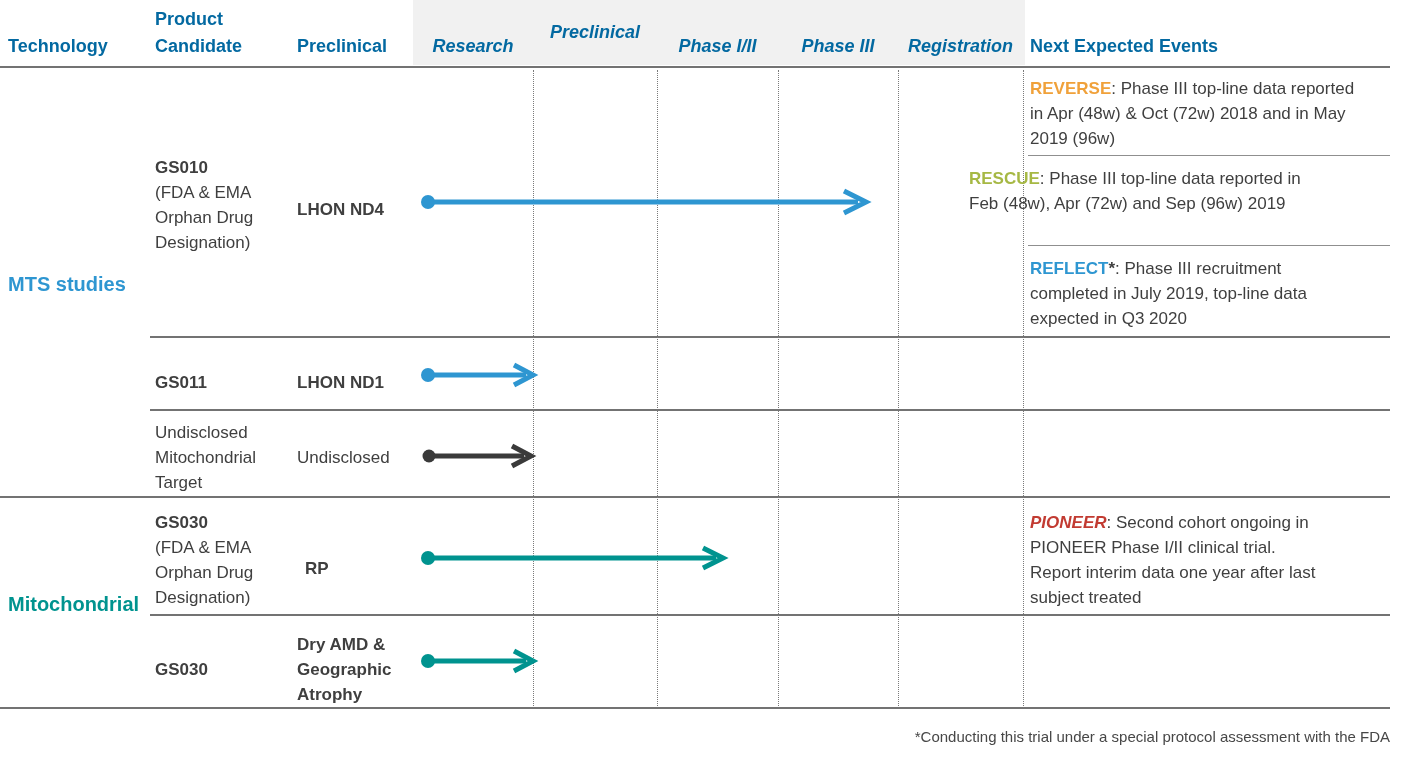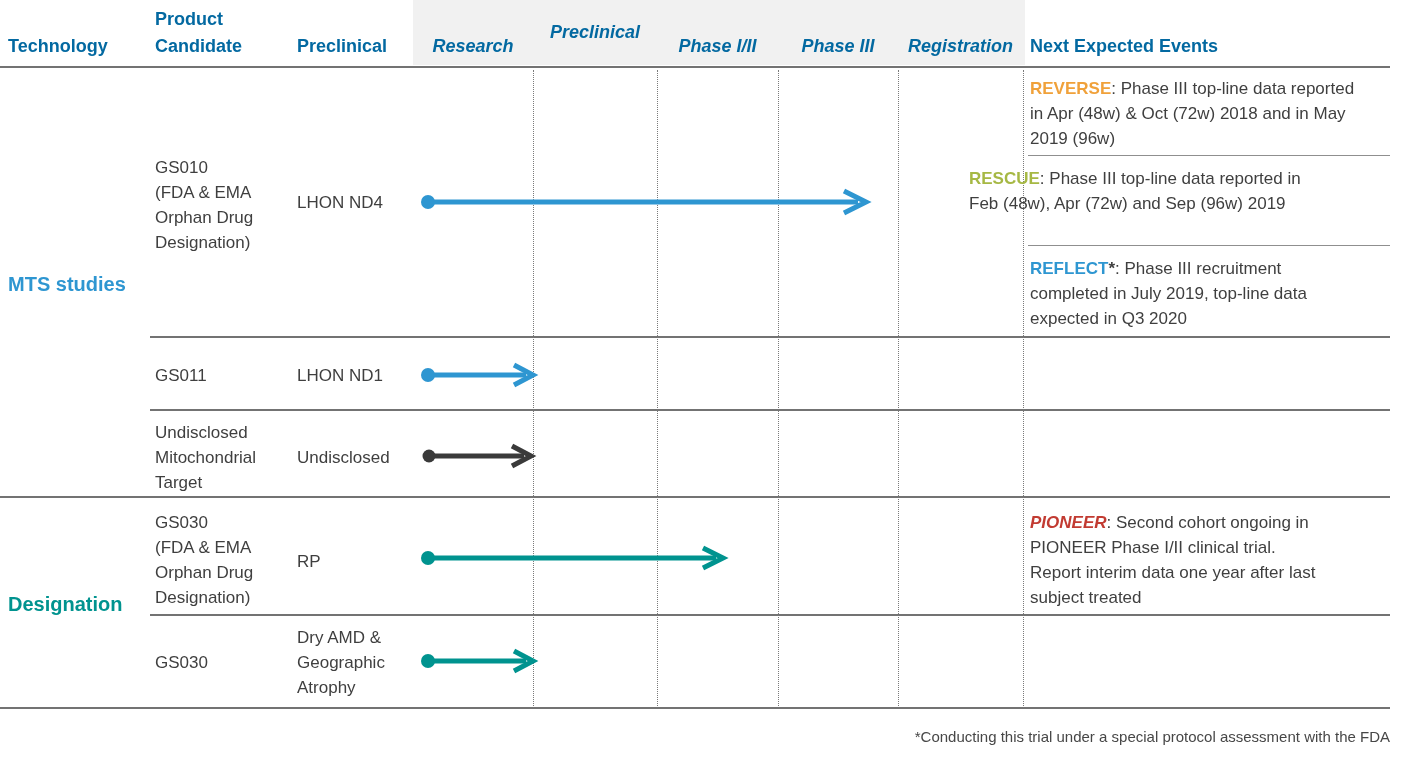--- a/index.html
+++ b/index.html
@@ -5,21 +5,21 @@
   html,body{margin:0;padding:0;background:#fff;}
   .page{position:relative;width:1420px;height:758px;background:#ffffff;
         font-family:"Liberation Sans",sans-serif;color:#3f3f3f;overflow:hidden;}
   .phase-band{position:absolute;left:413px;top:0;width:612px;height:65px;background:#f1f1f1;}
   .col-head{position:absolute;font-size:18px;font-weight:bold;color:#0369a1;line-height:27px;}
   .phase-head{font-style:italic;text-align:center;}
   .hline{position:absolute;background:#737373;height:2px;}
   .hline.thin{height:1px;background:#8f8f8f;}
   .vdotted{position:absolute;top:70px;height:638px;width:0;border-left:1px dotted #7a7a7a;}
   .cell{position:absolute;font-size:17px;line-height:25px;}
-  .bold{font-weight:normal;}
+  .bold{font-weight:bold;margin-top:7px;}
   .section-label{position:absolute;font-size:20px;font-weight:bold;line-height:26px;}
   .event{position:absolute;width:334px;font-size:17px;line-height:25px;}
   .event .tag{font-weight:bold;}
   .arrow{position:absolute;}
   .footnote{position:absolute;font-size:15px;color:#474747;line-height:20px;}
 </style>
 </head>
 <body>
 
 <div class="page">
@@ -45,21 +45,21 @@
   <div class="hline" style="left:0;top:66px;width:1390px;"></div>
   <div class="hline" style="left:150px;top:336px;width:1240px;"></div>
   <div class="hline" style="left:150px;top:409px;width:1240px;"></div>
   <div class="hline" style="left:0;top:496px;width:1390px;"></div>
   <div class="hline" style="left:150px;top:614px;width:1240px;"></div>
   <div class="hline" style="left:0;top:707px;width:1390px;"></div>
   <div class="hline thin" style="left:1028px;top:155px;width:362px;"></div>
   <div class="hline thin" style="left:1028px;top:245px;width:362px;"></div>
 
   <div class="section-label" style="left: 8px; top: 271px; color: rgb(46, 150, 209);">MTS studies</div>
-  <div class="section-label" style="left: 8px; top: 591px; color: rgb(0, 147, 143);">Designation</div>
+  <div class="section-label" style="left: 8px; top: 591px; color: rgb(0, 147, 143);">Mitochondrial</div>
 
   <div class="cell" style="left:155px;top:155px;width:138px;">
     <span class="bold">GS010</span><br>
     <span>(FDA &amp; EMA Orphan Drug Designation)</span>
   </div>
   <div class="cell bold" style="left:297px;top:190px;">LHON ND4</div>
   <svg class="arrow" style="left:414px;top:186px;" width="460" height="32">
     <circle cx="14" cy="16" r="7" fill="#2e96d1"></circle>
     <line x1="14" y1="16" x2="444" y2="16" stroke-width="5" stroke="#2e96d1"></line>
     <polyline points="430,5 452,16 430,27" fill="none" stroke-width="5" stroke="#2e96d1"></polyline>
@@ -87,21 +87,21 @@
   <svg class="arrow" style="left:416px;top:440px;" width="122" height="32">
     <circle cx="13" cy="16" r="6.5" fill="#3a3a3a"></circle>
     <line x1="13" y1="16" x2="108" y2="16" stroke-width="5" stroke="#3a3a3a"></line>
     <polyline points="96,6 115,16 96,26" fill="none" stroke-width="5" stroke="#3a3a3a"></polyline>
   </svg>
 
   <div class="cell" style="left:155px;top:510px;width:138px;">
     <span class="bold">GS030</span><br>
     <span>(FDA &amp; EMA Orphan Drug Designation)</span>
   </div>
-  <div class="cell bold" style="left:297px;top:549px;">RP</div>
+  <div class="cell bold" style="left:305px;top:549px;">RP</div>
   <svg class="arrow" style="left:414px;top:542px;" width="316" height="32">
     <circle cx="14" cy="16" r="7" fill="#00938f"></circle>
     <line x1="14" y1="16" x2="302" y2="16" stroke-width="5" stroke="#00938f"></line>
     <polyline points="289,6 309,16 289,26" fill="none" stroke-width="5" stroke="#00938f"></polyline>
   </svg>
   <div class="event" style="left:1030px;top:510px;">
     <div><span class="tag" style="color: rgb(194, 59, 50); font-style: italic;">PIONEER</span><span>: Second cohort ongoing in PIONEER Phase I/II clinical trial.</span></div>
     <div>Report interim data one year after last subject treated</div>
   </div>
 

